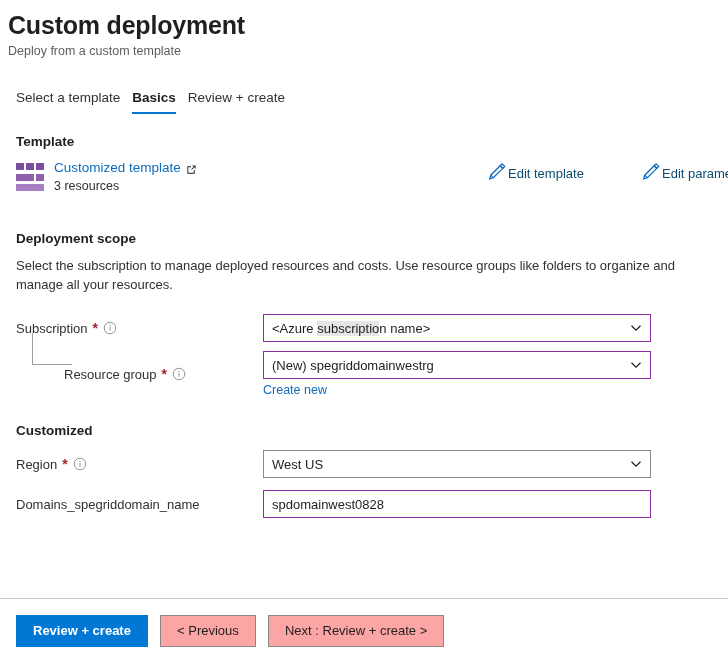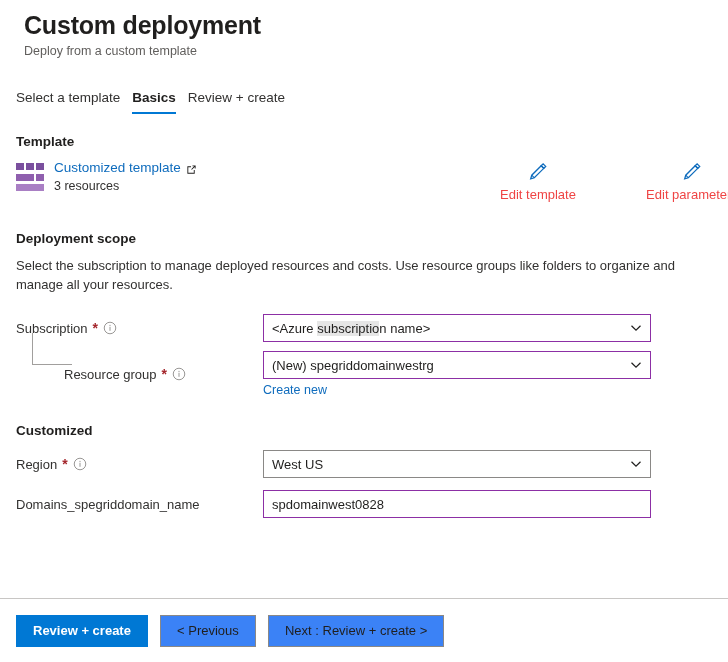--- a/index.html
+++ b/index.html
@@ -13,21 +13,21 @@
     height: 662px;
     background: #ffffff;
     font-family: "Liberation Sans", sans-serif;
     font-size: 13px;
     color: #323130;
     position: relative;
     overflow: hidden;
   }
 
   
-  .page-header { padding: 10px 16px 0 24px; }
+  .page-header { padding: 10px 16px 0 8px; }
   .page-title {
     font-size: 25px;
     font-weight: 600;
     color: #201f1e;
     letter-spacing: -0.2px;
     line-height: 30px;
     margin: 0;
   }
   .page-subtitle {
     font-size: 12.5px;
@@ -129,24 +129,24 @@
 
   .edit-actions {
     position: absolute;
     left: 470px;
     top: 0;
     display: flex;
     gap: 50px;
   }
   .edit-action {
     display: flex;
-    flex-direction: column;
-    align-items: center;
-    cursor: pointer;
-    color: #ef4444;
+    flex-direction: row;
+    align-items: center;
+    cursor: pointer;
+    color: #0c4a6e;
     font-size: 13px;
     width: 104px;
   }
   .edit-action .pencil { height: 26px; display: flex; align-items: center; }
   .edit-action .lbl { margin-top: 2px; white-space: nowrap; }
 
   
   .form-row {
     display: flex;
     align-items: center;
@@ -221,21 +221,21 @@
     gap: 12px;
     background: #fff;
   }
   .btn {
     height: 32px;
     min-width: 96px;
     padding: 0 16px;
     font-size: 13px;
     font-family: "Liberation Sans", sans-serif;
     border: 1px solid #8a8886;
-    background: #3b82f6;
+    background: #fca5a5;
     color: #201f1e;
     cursor: pointer;
     display: flex;
     align-items: center;
     justify-content: center;
     white-space: nowrap;
   }
   .btn.primary {
     background: #0078d4;
     border-color: #0078d4;

